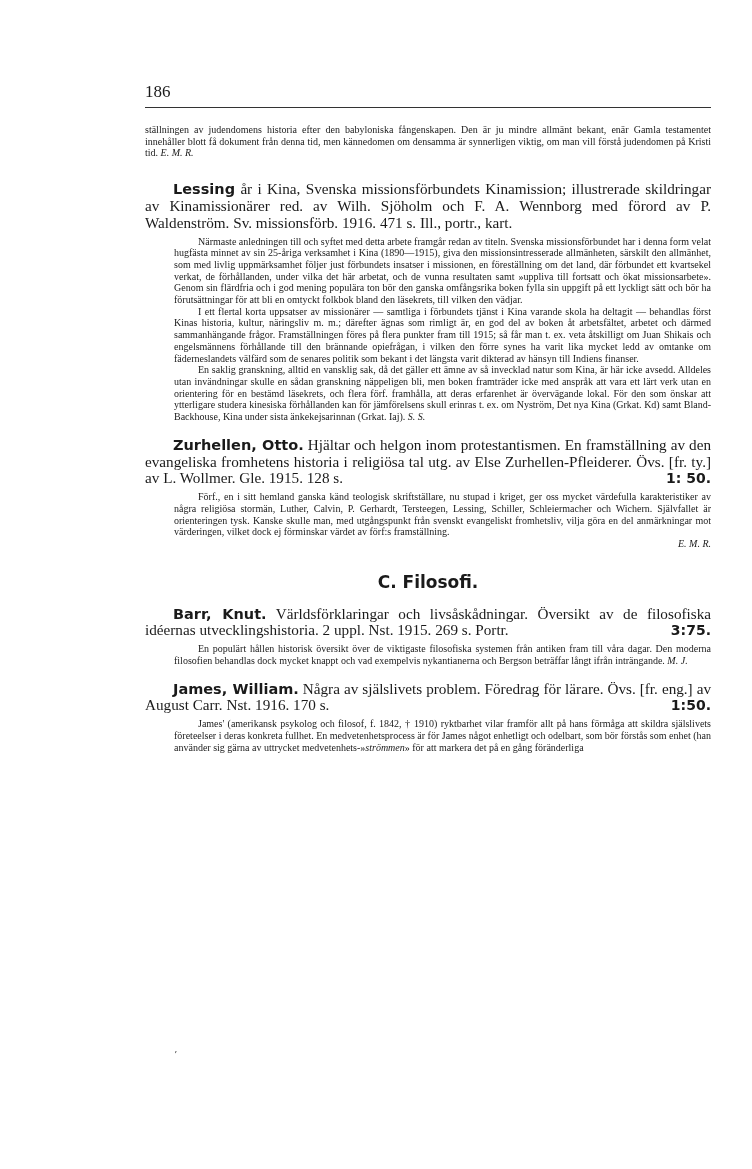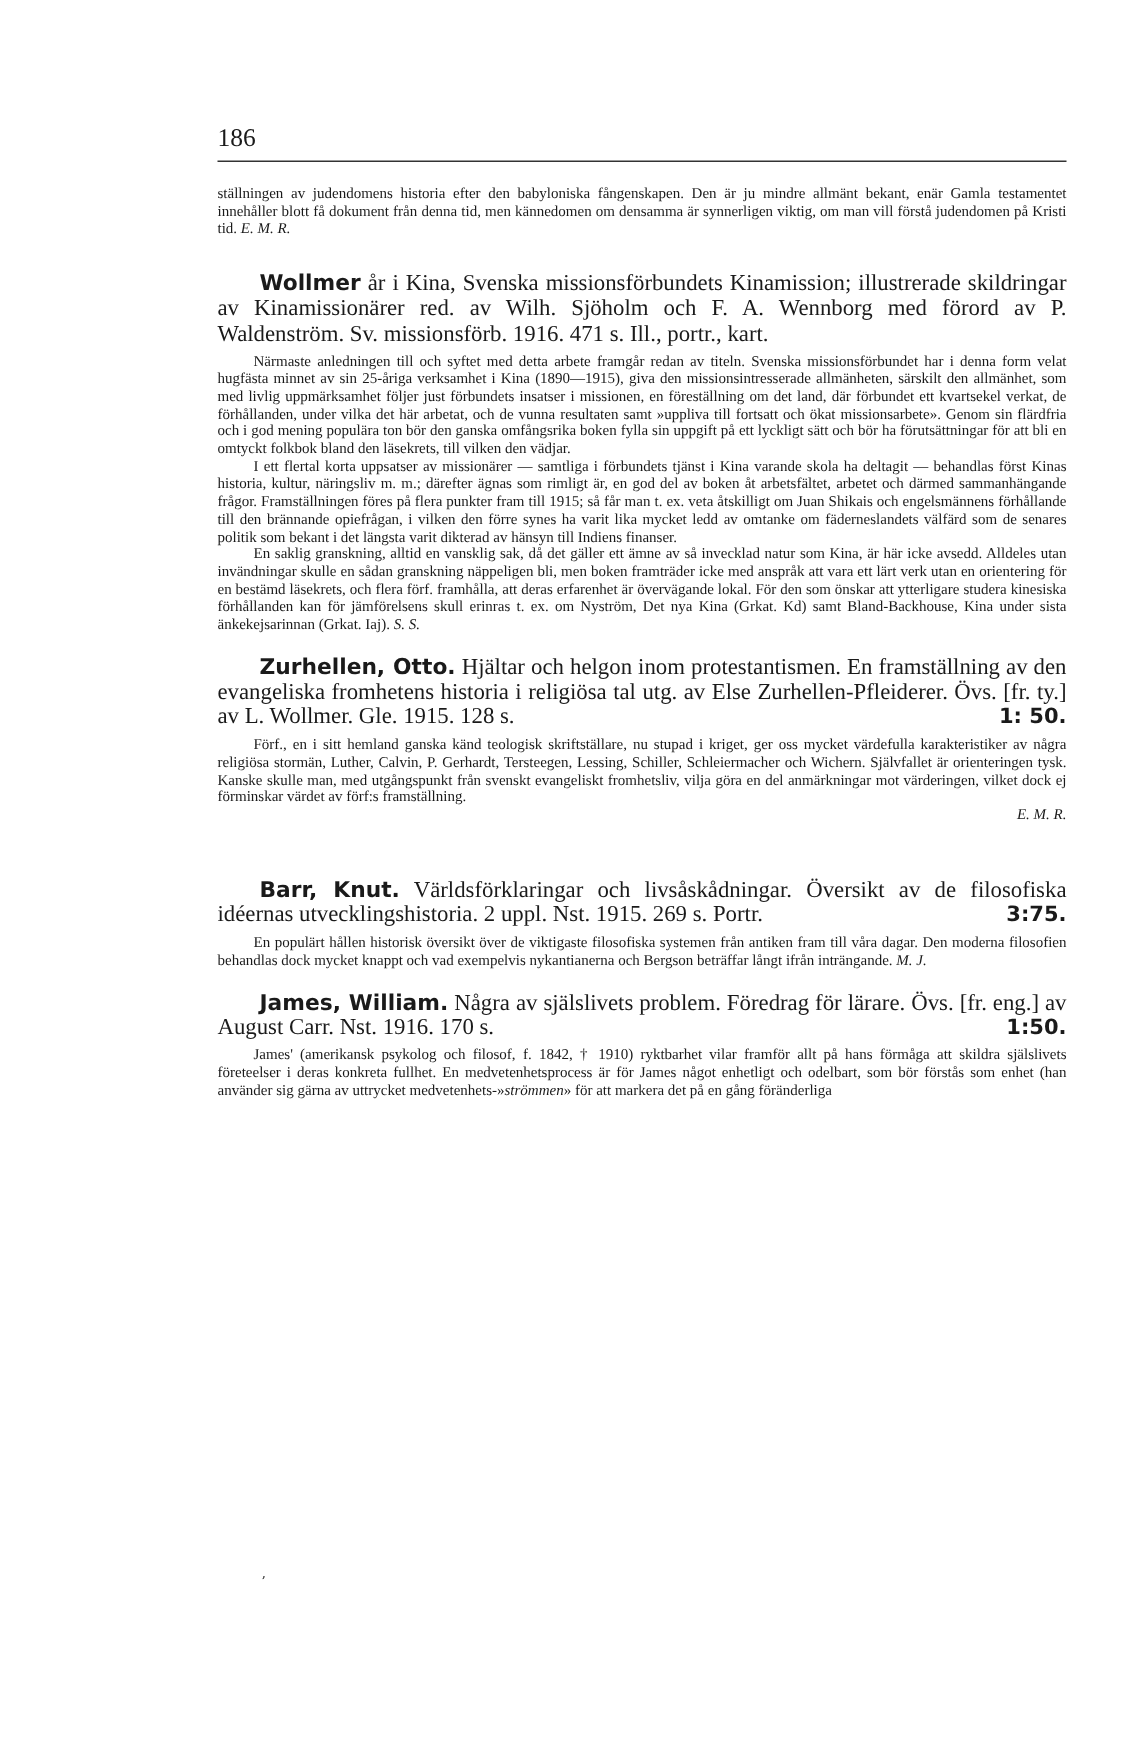--- a/index.html
+++ b/index.html
@@ -6,21 +6,21 @@
   body { width: 752px; height: 1169px; position: relative; overflow: hidden;
          font-family: "DejaVu Serif", "Liberation Serif", serif; color: #1a1a1a; }
   .page { position: absolute; left: 145px; top: 82px; width: 566px; }
   .running-head { position: relative; height: 22px; }
   .page-number { position: absolute; left: 0; top: 0; font-size: 17px; font-family: "Liberation Serif", serif; }
   .running-title { position: absolute; left: 0; right: 0; top: 4px; text-align: center;
                    font-size: 13px; letter-spacing: 0.5px; font-family: "Liberation Serif", serif; }
   .head-rule { height: 1px; background: #333; margin-top: 3px; margin-bottom: 16px; }
   .small { font-family: "Liberation Serif", serif; font-size: 10px; line-height: 11.7px;
            text-align: justify; margin: 0; }
-  .small.indent { text-indent: 24px; }
+  .small.indent { text-indent: 24px; margin-left: 29px; }
   .entry-head { font-family: "Liberation Serif", serif; font-size: 15.2px; line-height: 16.8px;
                 text-align: justify; text-indent: 28px; margin: 0; }
   .entry-head .author { font-family: "DejaVu Sans", "Liberation Sans", sans-serif; font-weight: bold; font-size: 14.5px; }
   .entry-head .price { font-family: "DejaVu Sans", "Liberation Sans", sans-serif; font-weight: bold; font-size: 14px; }
   .right { text-align: right; }
   .sig { font-style: italic; }
   .section-title { font-family: "DejaVu Sans", "Liberation Sans", sans-serif; font-weight: bold;
                    font-size: 17px; text-align: center; margin: 0; }
   .gap-s { height: 4px; }
   .gap-m { height: 14px; }
@@ -39,21 +39,21 @@
 
   <p class="small">
     <span>ställningen av judendomens historia efter den babyloniska fångenskapen. Den är ju mindre allmänt bekant, enär Gamla testamentet innehåller blott få dokument från denna tid, men kännedomen om densamma är synnerligen viktig, om man vill förstå judendomen på Kristi tid.</span>
     <span class="sig">E. M. R.</span>
   </p>
 
   <div class="gap-l"></div>
 
   <div>
     <p class="entry-head">
-      <span class="author">Wollmer</span>
+      <span class="author">Lessing</span>
       <span>år i Kina, Svenska missionsförbundets Kinamission; illustrerade skildringar av Kinamissionärer red. av Wilh. Sjöholm och F. A. Wennborg med förord av P. Waldenström. Sv. missionsförb. 1916. 471 s. Ill., portr., kart.</span>
     </p>
     <div class="gap-s"></div>
     <p class="small indent">Närmaste anledningen till och syftet med detta arbete framgår redan av titeln. Svenska missionsförbundet har i denna form velat hugfästa minnet av sin 25-åriga verksamhet i Kina (1890—1915), giva den missionsintresserade allmänheten, särskilt den allmänhet, som med livlig uppmärksamhet följer just förbundets insatser i missionen, en föreställning om det land, där förbundet ett kvartsekel verkat, de förhållanden, under vilka det här arbetat, och de vunna resultaten samt »uppliva till fortsatt och ökat missionsarbete». Genom sin flärdfria och i god mening populära ton bör den ganska omfångsrika boken fylla sin uppgift på ett lyckligt sätt och bör ha förutsättningar för att bli en omtyckt folkbok bland den läsekrets, till vilken den vädjar.</p>
     <p class="small indent">I ett flertal korta uppsatser av missionärer — samtliga i förbundets tjänst i Kina varande skola ha deltagit — behandlas först Kinas historia, kultur, näringsliv m. m.; därefter ägnas som rimligt är, en god del av boken åt arbetsfältet, arbetet och därmed sammanhängande frågor. Framställningen föres på flera punkter fram till 1915; så får man t. ex. veta åtskilligt om Juan Shikais och engelsmännens förhållande till den brännande opiefrågan, i vilken den förre synes ha varit lika mycket ledd av omtanke om fäderneslandets välfärd som de senares politik som bekant i det längsta varit dikterad av hänsyn till Indiens finanser.</p>
     <p class="small indent">
       <span>En saklig granskning, alltid en vansklig sak, då det gäller ett ämne av så invecklad natur som Kina, är här icke avsedd. Alldeles utan invändningar skulle en sådan granskning näppeligen bli, men boken framträder icke med anspråk att vara ett lärt verk utan en orientering för en bestämd läsekrets, och flera förf. framhålla, att deras erfarenhet är övervägande lokal. För den som önskar att ytterligare studera kinesiska förhållanden kan för jämförelsens skull erinras t. ex. om Nyström, Det nya Kina (Grkat. Kd) samt Bland-Backhouse, Kina under sista änkekejsarinnan (Grkat. Iaj).</span>
       <span class="sig">S. S.</span>
     </p>
   </div>
@@ -68,20 +68,21 @@
     </p>
     <div class="gap-s"></div>
     <p class="small indent">Förf., en i sitt hemland ganska känd teologisk skriftställare, nu stupad i kriget, ger oss mycket värdefulla karakteristiker av några religiösa stormän, Luther, Calvin, P. Gerhardt, Tersteegen, Lessing, Schiller, Schleiermacher och Wichern. Självfallet är orienteringen tysk. Kanske skulle man, med utgångspunkt från svenskt evangeliskt fromhetsliv, vilja göra en del anmärkningar mot värderingen, vilket dock ej förminskar värdet av förf:s framställning.</p>
     <p class="small right">
       <span class="sig">E. M. R.</span>
     </p>
   </div>
 
   <div class="gap-l"></div>
 
+  <h2 class="section-title">C. Filosofi.</h2>
 
   <div class="gap-m"></div>
 
   <div>
     <p class="entry-head">
       <span class="author">Barr, Knut.</span>
       <span>Världsförklaringar och livsåskådningar. Översikt av de filosofiska idéernas utvecklingshistoria. 2 uppl. Nst. 1915. 269 s. Portr.</span>
       <span class="price" style="float:right">3:75.</span>
     </p>
     <div class="gap-s"></div>

